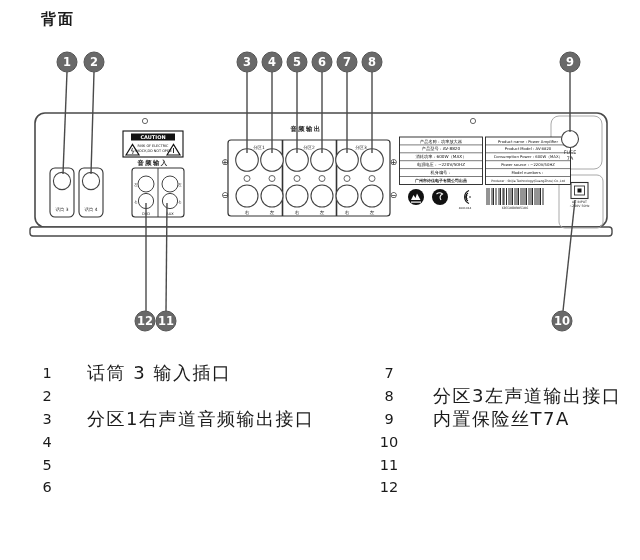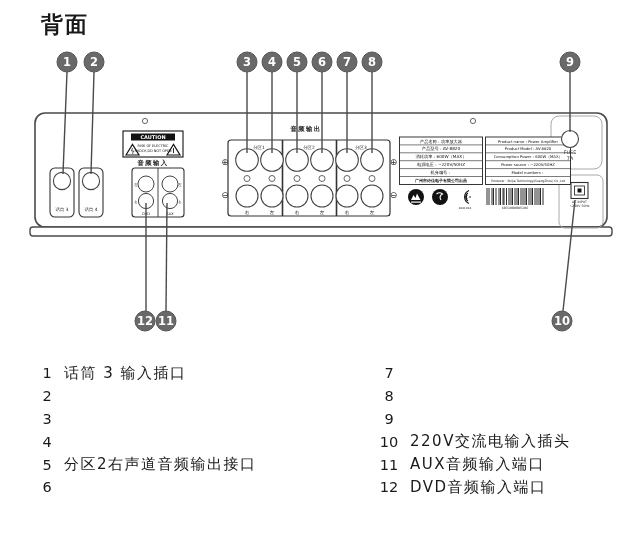--- a/index.html
+++ b/index.html
@@ -1,26 +1,26 @@
 <!DOCTYPE html>
 <html><head>
 <meta charset="utf-8">
 <style>
   html,body{margin:0;padding:0;background:#fff;}
   body{width:640px;height:560px;position:relative;font-family:"DejaVu Sans","Liberation Sans",sans-serif;color:#1a1a1a;overflow:hidden;}
-  #title{position:absolute;left:41px;top:10px;font-size:22px;font-weight:700;letter-spacing:2px;}
+  #title{position:absolute;left:41px;top:10px;font-size:15px;font-weight:700;letter-spacing:2px;}
   #diagram{position:absolute;left:0;top:0;}
   svg{font-family:"DejaVu Sans","Liberation Sans",sans-serif;}
   .legend-col{position:absolute;top:362px;}
   #legend-left{left:32px;}
   #legend-right{left:370px;}
   .legend-row{display:flex;align-items:center;height:22.8px;}
   .legend-row .num{width:30px;text-align:center;font-size:14.5px;}
   #legend-right .legend-row .num{width:38px;}
-  .legend-row .txt{margin-left:2px;font-size:15px;letter-spacing:1.5px;white-space:nowrap;}
+  .legend-row .txt{margin-left:25px;font-size:18px;letter-spacing:1.5px;white-space:nowrap;}
 </style>
 </head>
 <body>
 
 <div id="title">背面</div>
 
 <svg id="diagram" width="640" height="360" viewBox="0 0 640 360">
 
   <rect x="35" y="113" width="572" height="114" rx="10" fill="#fff" stroke="#4a4a4a" stroke-width="1.6"></rect>
   <rect x="30" y="227" width="582" height="9" rx="3" fill="#fff" stroke="#4a4a4a" stroke-width="1.4"></rect>
@@ -241,47 +241,46 @@
 <div class="legend-col" id="legend-left">
   <div class="legend-row">
       <span class="num">1</span>
       <span class="txt">话筒 3 输入插口</span>
     </div>
   <div class="legend-row">
       <span class="num">2</span>
     </div>
   <div class="legend-row">
       <span class="num">3</span>
+      <span class="txt">分区1右声道音频输出接口</span>
     </div>
   <div class="legend-row">
       <span class="num">4</span>
     </div>
   <div class="legend-row">
       <span class="num">5</span>
-      <span class="txt">分区2右声道音频输出接口</span>
     </div>
   <div class="legend-row">
       <span class="num">6</span>
     </div>
 </div>
 <div class="legend-col" id="legend-right">
   <div class="legend-row">
       <span class="num">7</span>
     </div>
   <div class="legend-row">
       <span class="num">8</span>
+      <span class="txt">分区3左声道输出接口</span>
     </div>
   <div class="legend-row">
       <span class="num">9</span>
+      <span class="txt">内置保险丝T7A</span>
     </div>
   <div class="legend-row">
       <span class="num">10</span>
-      <span class="txt">220V交流电输入插头</span>
     </div>
   <div class="legend-row">
       <span class="num">11</span>
-      <span class="txt">AUX音频输入端口</span>
     </div>
   <div class="legend-row">
       <span class="num">12</span>
-      <span class="txt">DVD音频输入端口</span>
     </div>
 </div>
 
 </body></html>

